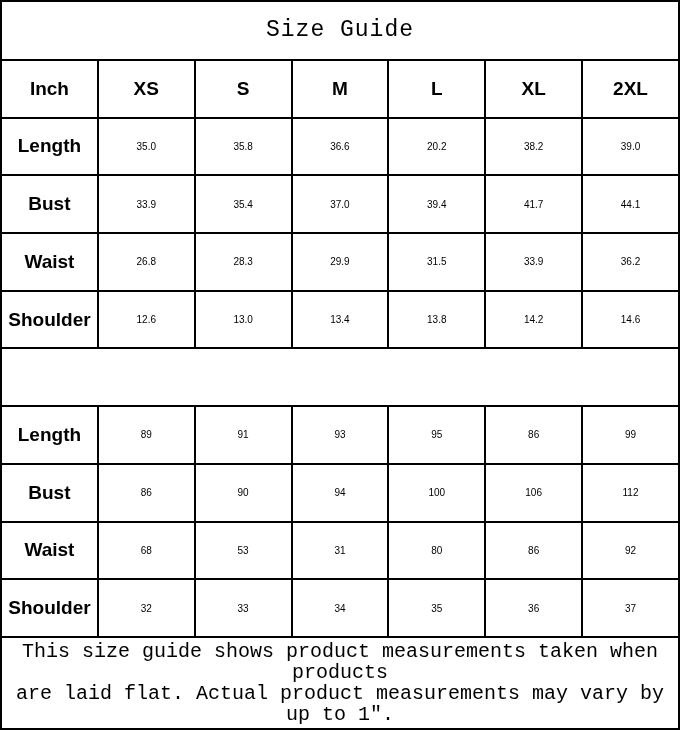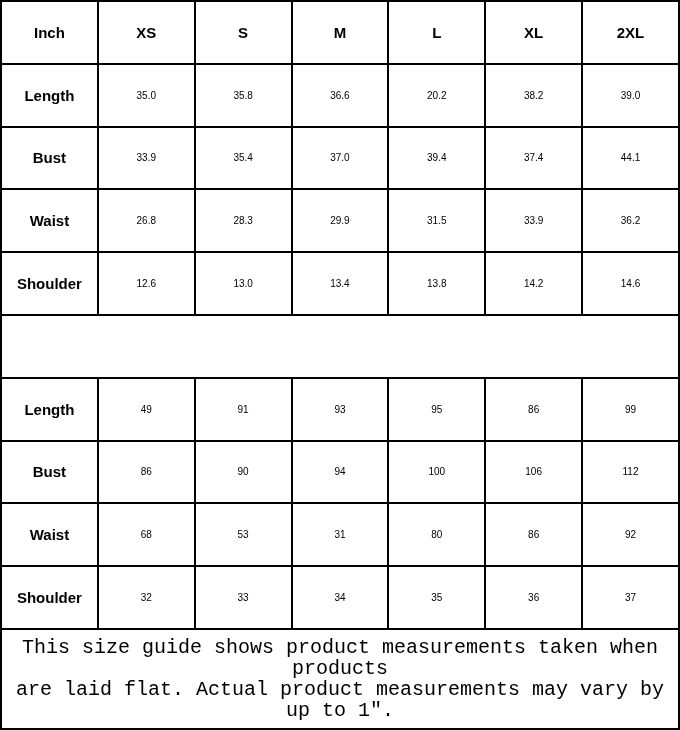--- a/index.html
+++ b/index.html
@@ -32,21 +32,21 @@
     height: 53px;
     font-family: "Liberation Mono", monospace;
     font-size: 23px;
     letter-spacing: 1px;
     font-weight: 400;
   }
   tr.body-row td { height: 52px; }
   td.hdr, td.rowlabel {
     font-family: "Liberation Sans", sans-serif;
     font-weight: bold;
-    font-size: 15px;
+    font-size: 19px;
   }
   td.val {
     font-family: "Liberation Sans", sans-serif;
     font-weight: 400;
     font-size: 10px;
   }
   tr.spacer-row td { height: 52px; }
   tr.footer-row td {
     height: 53px;
     font-family: "Liberation Mono", monospace;
@@ -64,20 +64,23 @@
       <col>
         <col>
         <col>
         <col>
         <col>
         <col>
         <col>
     </colgroup>
 
     <tbody>
+        <tr class="title-row">
+      <td colspan="7">Size Guide</td>
+    </tr>
 
     <tr class="body-row">
       <td class="hdr">Inch</td>
       <td class="hdr">XS</td>
       <td class="hdr">S</td>
       <td class="hdr">M</td>
       <td class="hdr">L</td>
       <td class="hdr">XL</td>
       <td class="hdr">2XL</td>
     </tr>
@@ -91,21 +94,21 @@
       <td class="val">38.2</td>
       <td class="val">39.0</td>
     </tr>
 
     <tr class="body-row">
       <td class="rowlabel">Bust</td>
       <td class="val">33.9</td>
       <td class="val">35.4</td>
       <td class="val">37.0</td>
       <td class="val">39.4</td>
-      <td class="val">37.4</td>
+      <td class="val">41.7</td>
       <td class="val">44.1</td>
     </tr>
 
     <tr class="body-row">
       <td class="rowlabel">Waist</td>
       <td class="val">26.8</td>
       <td class="val">28.3</td>
       <td class="val">29.9</td>
       <td class="val">31.5</td>
       <td class="val">33.9</td>
@@ -122,21 +125,21 @@
       <td class="val">14.6</td>
     </tr>
 
     <tr class="spacer-row">
       <td colspan="7"></td>
     </tr>
 
 
     <tr class="body-row">
       <td class="rowlabel">Length</td>
-      <td class="val">49</td>
+      <td class="val">89</td>
       <td class="val">91</td>
       <td class="val">93</td>
       <td class="val">95</td>
       <td class="val">86</td>
       <td class="val">99</td>
     </tr>
 
     <tr class="body-row">
       <td class="rowlabel">Bust</td>
       <td class="val">86</td>

